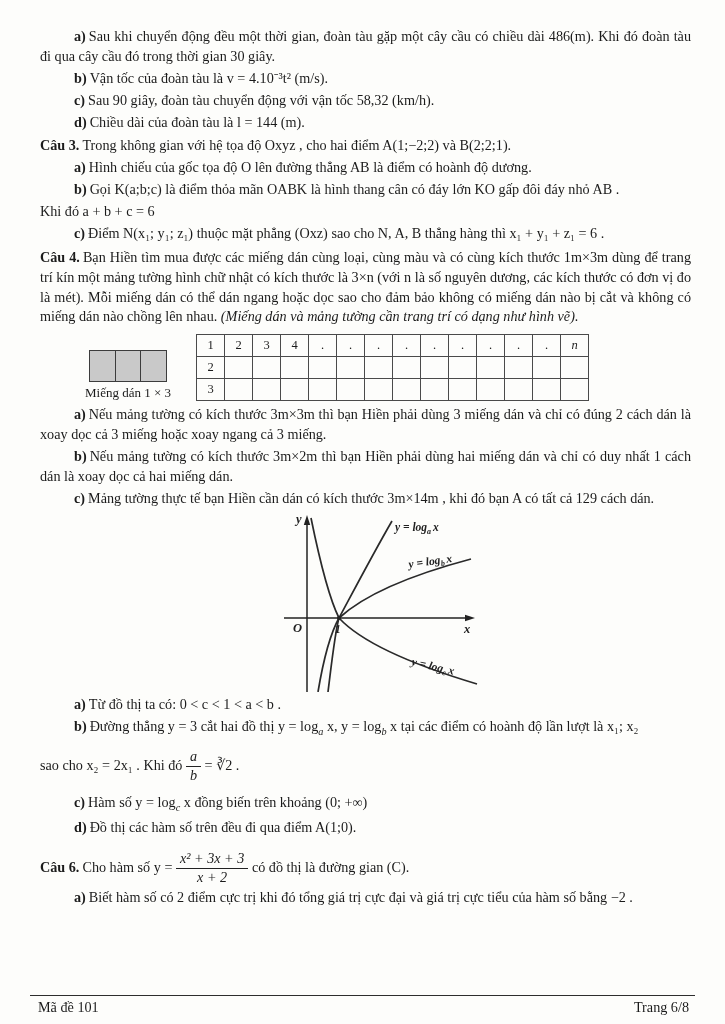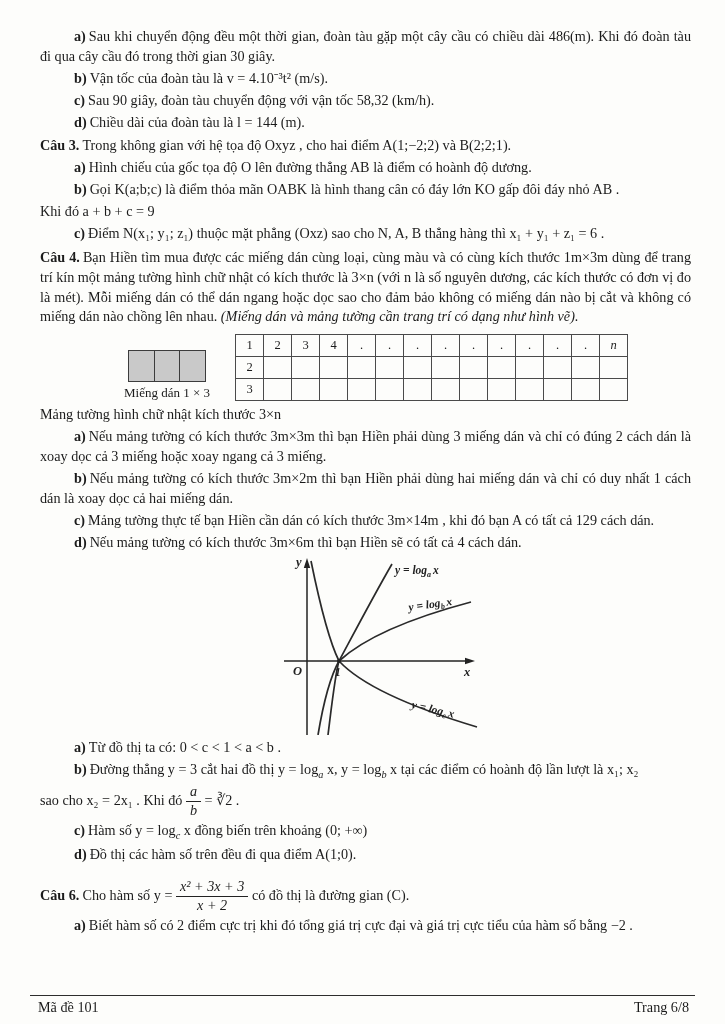--- a/index.html
+++ b/index.html
@@ -16,21 +16,21 @@
     display:flex; flex-direction:column;
   }
   .para { text-align:justify; text-indent:34px; line-height:1.4; margin:1px 0; }
   .flush { text-indent:0; }
   .qhead { text-indent:0; margin-top:3px; }
   b.lbl { font-weight:bold; margin-right:3px; }
   i.em { font-style:italic; }
   .msub { font-size:0.72em; font-style:italic; }
   
   .fig4 { display:flex; align-items:flex-end; margin:6px 0 3px 0; }
-  .sticker-wrap { margin-left:84px; text-align:left; }
+  .sticker-wrap { margin-left:45px; text-align:left; }
   .sticker { display:flex; width:-moz-fit-content; width:fit-content; margin:0 auto 3px auto; }
   .sticker .cell { width:27px; height:32px; background:#c9c9c9; border:1.6px solid #3c3c3c; margin-left:-1.6px; }
   .sticker .cell:first-child { margin-left:0; }
   .sticker-caption { font-size:13px; white-space:nowrap; }
   table.wall { border-collapse:collapse; margin-left:25px; }
   table.wall td {
     border:1px solid #4a4a4a; width:28px; height:22px;
     text-align:center; font-size:12.5px; padding:0;
   }
   table.wall tr td:last-child { font-style:italic; }
@@ -55,21 +55,21 @@
 <div class="page">
 
   <div class="para"><b class="lbl">a)</b><span>Sau khi chuyển động đều một thời gian, đoàn tàu gặp một cây cầu có chiều dài 486(m). Khi đó đoàn tàu đi qua cây cầu đó trong thời gian 30 giây.</span></div>
   <div class="para"><b class="lbl">b)</b><span>Vận tốc của đoàn tàu là v = 4.10⁻³t² (m/s).</span></div>
   <div class="para"><b class="lbl">c)</b><span>Sau 90 giây, đoàn tàu chuyển động với vận tốc 58,32 (km/h).</span></div>
   <div class="para"><b class="lbl">d)</b><span>Chiều dài của đoàn tàu là l = 144 (m).</span></div>
 
   <div class="para qhead"><b class="lbl">Câu 3.</b><span>Trong không gian với hệ tọa độ Oxyz , cho hai điểm A(1;−2;2) và B(2;2;1).</span></div>
   <div class="para"><b class="lbl">a)</b><span>Hình chiếu của gốc tọa độ O lên đường thẳng AB là điểm có hoành độ dương.</span></div>
   <div class="para"><b class="lbl">b)</b><span>Gọi K(a;b;c) là điểm thỏa mãn OABK là hình thang cân có đáy lớn KO gấp đôi đáy nhỏ AB .</span></div>
-  <div class="para flush"><span>Khi đó a + b + c = 9</span></div>
+  <div class="para flush"><span>Khi đó a + b + c = 6</span></div>
   <div class="para"><b class="lbl">c)</b><span>Điểm N(x₁; y₁; z₁) thuộc mặt phẳng (Oxz) sao cho N, A, B thẳng hàng thì x₁ + y₁ + z₁ = 6 .</span></div>
 
   <div class="para qhead"><b class="lbl">Câu 4.</b><span>Bạn Hiền tìm mua được các miếng dán cùng loại, cùng màu và có cùng kích thước 1m×3m dùng để trang trí kín một mảng tường hình chữ nhật có kích thước là 3×n (với n là số nguyên dương, các kích thước có đơn vị đo là mét). Mỗi miếng dán có thể dán ngang hoặc dọc sao cho đảm bảo không có miếng dán nào bị cắt và không có miếng dán nào chồng lên nhau. </span><i class="em">(Miếng dán và mảng tường cần trang trí có dạng như hình vẽ).</i></div>
 
   <div class="fig4">
     <div class="sticker-wrap">
       <div class="sticker">
         <div class="cell"></div>
         <div class="cell"></div>
         <div class="cell"></div>
@@ -123,25 +123,23 @@
             <td></td>
             <td></td>
             <td></td>
             <td></td>
             <td></td>
       </tr>
     </tbody>
       </table>
   </div>
 
-  <div class="para flush"><span>Mảng tường hình chữ nhật kích thước 3×n</span></div>
   <div class="para"><b class="lbl">a)</b><span>Nếu mảng tường có kích thước 3m×3m thì bạn Hiền phải dùng 3 miếng dán và chỉ có đúng 2 cách dán là xoay dọc cả 3 miếng hoặc xoay ngang cả 3 miếng.</span></div>
   <div class="para"><b class="lbl">b)</b><span>Nếu mảng tường có kích thước 3m×2m thì bạn Hiền phải dùng hai miếng dán và chỉ có duy nhất 1 cách dán là xoay dọc cả hai miếng dán.</span></div>
   <div class="para"><b class="lbl">c)</b><span>Mảng tường thực tế bạn Hiền cần dán có kích thước 3m×14m , khi đó bạn A có tất cả 129 cách dán.</span></div>
-  <div class="para"><b class="lbl">d)</b><span>Nếu mảng tường có kích thước 3m×6m thì bạn Hiền sẽ có tất cả 4 cách dán.</span></div>
 
 
   <div class="fig5">
     <svg width="214" height="180" viewBox="0 0 214 180">
 
       <line x1="36" y1="11" x2="36" y2="180" stroke="#222" stroke-width="1.5"></line>
       <polygon points="36,3 32.8,13 39.2,13" fill="#222"></polygon>
       <line x1="13" y1="106" x2="197" y2="106" stroke="#222" stroke-width="1.5"></line>
       <polygon points="204,106 194,102.8 194,109.2" fill="#222"></polygon>
 
@@ -156,21 +154,21 @@
       <text x="64" y="121" font-size="11.5" font-style="normal" font-weight="bold">1</text>
 
       <text x="124" y="19" font-size="11.5"><tspan>y = log</tspan><tspan dy="2.5" font-size="8">a</tspan><tspan dy="-2.5" dx="2">x</tspan></text>
       <text x="138" y="56" font-size="11.5" transform="rotate(-8 138 56)"><tspan>y = log</tspan><tspan dy="2.5" font-size="8">b</tspan><tspan dy="-2.5" dx="2">x</tspan></text>
       <text x="140" y="153" font-size="11.5" transform="rotate(13 140 153)"><tspan>y = log</tspan><tspan dy="2.5" font-size="8">c</tspan><tspan dy="-2.5" dx="2">x</tspan></text>
     </svg>
   </div>
 
   <div class="para"><b class="lbl">a)</b><span>Từ đồ thị ta có: 0 &lt; c &lt; 1 &lt; a &lt; b .</span></div>
   <div class="para"><b class="lbl">b)</b><span>Đường thẳng y = 3 cắt hai đồ thị y = log</span><sub class="msub">a</sub><span> x, y = log</span><sub class="msub">b</sub><span> x tại các điểm có hoành độ lần lượt là x₁; x₂</span></div>
-  <div class="para flush" style="margin:1px 0;"><span>sao cho x₂ = 2x₁ . Khi đó </span><span class="frac"><span class="fr-num">a</span><span class="fr-den">b</span></span><span> = ∛2 .</span></div>
+  <div class="para flush" style="margin:9px 0;"><span>sao cho x₂ = 2x₁ . Khi đó </span><span class="frac"><span class="fr-num">a</span><span class="fr-den">b</span></span><span> = ∛2 .</span></div>
   <div class="para"><b class="lbl">c)</b><span>Hàm số y = log</span><sub class="msub">c</sub><span> x đồng biến trên khoảng (0; +∞)</span></div>
   <div class="para"><b class="lbl">d)</b><span>Đồ thị các hàm số trên đều đi qua điểm A(1;0).</span></div>
 
   <div class="para qhead" style="margin-top:13px;"><b class="lbl">Câu 6.</b><span>Cho hàm số y = </span><span class="frac"><span class="fr-num">x² + 3x + 3</span><span class="fr-den">x + 2</span></span><span> có đồ thị là đường gian (C).</span></div>
   <div class="para"><b class="lbl">a)</b><span>Biết hàm số có 2 điểm cực trị khi đó tổng giá trị cực đại và giá trị cực tiểu của hàm số bằng −2 .</span></div>
 
   <div class="footer">
     <span>Mã đề 101</span>
     <span>Trang 6/8</span>
   </div>

